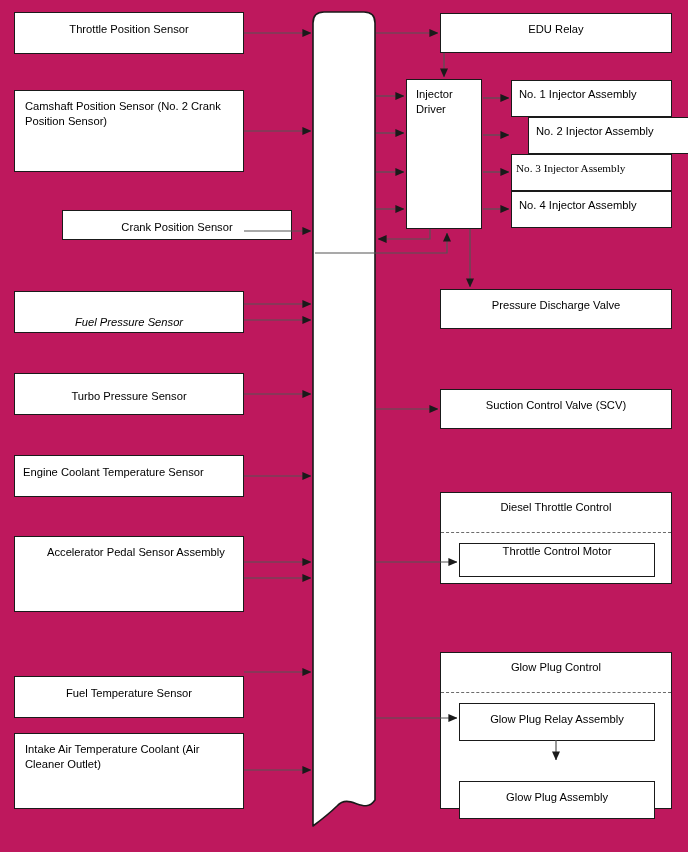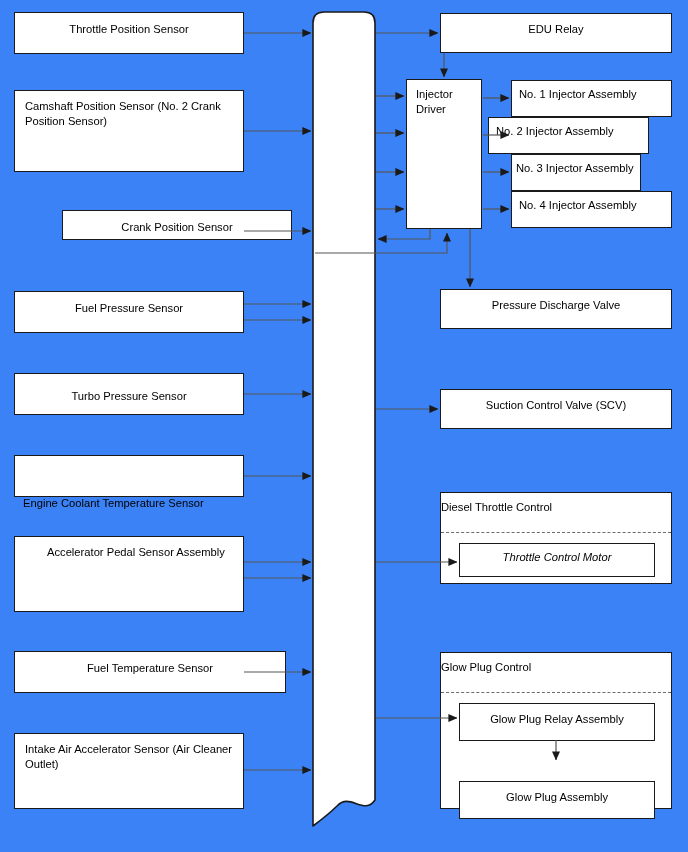--- a/index.html
+++ b/index.html
@@ -1,24 +1,24 @@
 <!DOCTYPE html>
 <html><head>
 <meta charset="utf-8">
 <style>
   html,body{margin:0;padding:0;background:#ffffff;}
   body{font-family:"Liberation Sans","DejaVu Sans",sans-serif;color:#000;}
-  #diagram{position:relative;width:688px;height:852px;overflow:hidden;background:#3b82f6;}
+  #diagram{position:relative;width:688px;height:852px;overflow:hidden;background:#be185d;}
   .box{position:absolute;box-sizing:border-box;border:1.4px solid #1a1a1a;background:#fff;}
   .box > .lbl{position:absolute;left:0;right:0;font-size:11.2px;line-height:15px;color:#000;}
   .lbl.center{text-align:center;}
   .lbl.left{text-align:left;}
   .svg-layer{position:absolute;left:0;top:0;width:688px;height:852px;pointer-events:none;}
   .ecm-label{position:absolute;font-size:11.2px;text-align:center;width:62px;color:#000;}
-  .group-title{position:absolute;left:0;right:0;font-size:11.2px;color:#000;}
+  .group-title{position:absolute;left:0;right:0;text-align:center;font-size:11.2px;color:#000;}
   .inner-box{position:absolute;box-sizing:border-box;border:1.4px solid #1a1a1a;background:#fff;}
   .inner-box > .lbl{position:absolute;left:0;right:0;text-align:center;font-size:11.2px;line-height:15px;}
   .dashed{position:absolute;border-top:1.5px dashed #6b6b6b;height:0;}
 </style>
 </head>
 <body>
 
 <div id="diagram">
 
   <div class="box" style="left:14px;top:12px;width:230px;height:42px;">
@@ -27,79 +27,79 @@
 
   <div class="box" style="left:14px;top:90px;width:230px;height:82px;padding-left:24px;">
     <div class="lbl left" style="top:8px;padding-left:10px;padding-right:10px;">Camshaft Position Sensor (No. 2 Crank Position Sensor)</div>
   </div>
 
   <div class="box" style="left:14px;top:210px;width:230px;height:30px;margin-left:48px;">
     <div class="lbl center" style="top:9px;">Crank Position Sensor</div>
   </div>
 
   <div class="box" style="left:14px;top:291px;width:230px;height:42px;">
-    <div class="lbl center" style="top:9px;">Fuel Pressure Sensor</div>
+    <div class="lbl center" style="top:23px;font-style:italic;">Fuel Pressure Sensor</div>
   </div>
 
   <div class="box" style="left:14px;top:373px;width:230px;height:42px;">
     <div class="lbl center" style="top:15px;">Turbo Pressure Sensor</div>
   </div>
 
   <div class="box" style="left:14px;top:455px;width:230px;height:42px;">
-    <div class="lbl left" style="top:9px;padding-left:8px;padding-right:6px;margin-top:31px;">Engine Coolant Temperature Sensor</div>
+    <div class="lbl left" style="top:9px;padding-left:8px;padding-right:6px;">Engine Coolant Temperature Sensor</div>
   </div>
 
   <div class="box" style="left:14px;top:536px;width:230px;height:76px;">
     <div class="lbl left" style="top:8px;padding-left:32px;padding-right:10px;">Accelerator Pedal Sensor Assembly</div>
   </div>
 
-  <div class="box" style="left:14px;top:651px;width:272px;height:42px;">
+  <div class="box" style="left:14px;top:676px;width:230px;height:42px;">
     <div class="lbl center" style="top:9px;">Fuel Temperature Sensor</div>
   </div>
 
   <div class="box" style="left:14px;top:733px;width:230px;height:76px;">
-    <div class="lbl left" style="top:8px;padding-left:10px;padding-right:10px;">Intake Air Accelerator Sensor (Air Cleaner Outlet)</div>
+    <div class="lbl left" style="top:8px;padding-left:10px;padding-right:10px;">Intake Air Temperature Coolant (Air Cleaner Outlet)</div>
   </div>
 
   <div class="ecm-label" style="left:313px;top:367px;">ECM</div>
 
   <div class="box" style="left:440px;top:13px;width:232px;height:40px;">
     <div class="lbl center" style="top:8px;">EDU Relay</div>
   </div>
 
   <div class="box" style="left:406px;top:79px;width:76px;height:150px;">
     <div class="lbl left" style="top:7px;padding-left:9px;padding-right:4px;">Injector Driver</div>
   </div>
 
   <div class="box" style="left:511px;top:80px;width:161px;height:37px;">
     <div class="lbl left" style="top:6px;padding-left:7px;">No. 1 Injector Assembly</div>
   </div>
-  <div class="box" style="left:488px;top:117px;width:161px;height:37px;">
+  <div class="box" style="left:528px;top:117px;width:161px;height:37px;">
     <div class="lbl left" style="top:6px;padding-left:7px;">No. 2 Injector Assembly</div>
   </div>
-  <div class="box" style="left:511px;top:154px;width:130px;height:37px;">
+  <div class="box" style="left:511px;top:154px;width:161px;height:37px;font-family:Liberation Serif, serif;">
     <div class="lbl left" style="top:6px;padding-left:4px;">No. 3 Injector Assembly</div>
   </div>
   <div class="box" style="left:511px;top:191px;width:161px;height:37px;">
     <div class="lbl left" style="top:6px;padding-left:7px;">No. 4 Injector Assembly</div>
   </div>
 
   <div class="box" style="left:440px;top:289px;width:232px;height:40px;">
     <div class="lbl center" style="top:8px;">Pressure Discharge Valve</div>
   </div>
 
   <div class="box" style="left:440px;top:389px;width:232px;height:40px;">
     <div class="lbl center" style="top:8px;">Suction Control Valve (SCV)</div>
   </div>
 
   <div class="box" style="left:440px;top:492px;width:232px;height:92px;">
     <div class="group-title" style="top:8px;">Diesel Throttle Control</div>
     <div class="dashed" style="left:0px;right:0px;top:39px;"></div>
     <div class="inner-box" style="left:18px;top:50px;width:196px;height:34px;">
-      <div class="lbl" style="top:6px;font-style:italic;">Throttle Control Motor</div>
+      <div class="lbl" style="top:0;">Throttle Control Motor</div>
     </div>
   </div>
 
   <div class="box" style="left:440px;top:652px;width:232px;height:157px;">
     <div class="group-title" style="top:8px;">Glow Plug Control</div>
     <div class="dashed" style="left:0px;right:0px;top:39px;"></div>
     <div class="inner-box" style="left:18px;top:50px;width:196px;height:38px;">
       <div class="lbl" style="top:8px;text-align:center;">Glow Plug Relay Assembly</div>
     </div>
     <div class="inner-box" style="left:18px;top:110px;width:196px;height:38px;margin-top:18px;">

